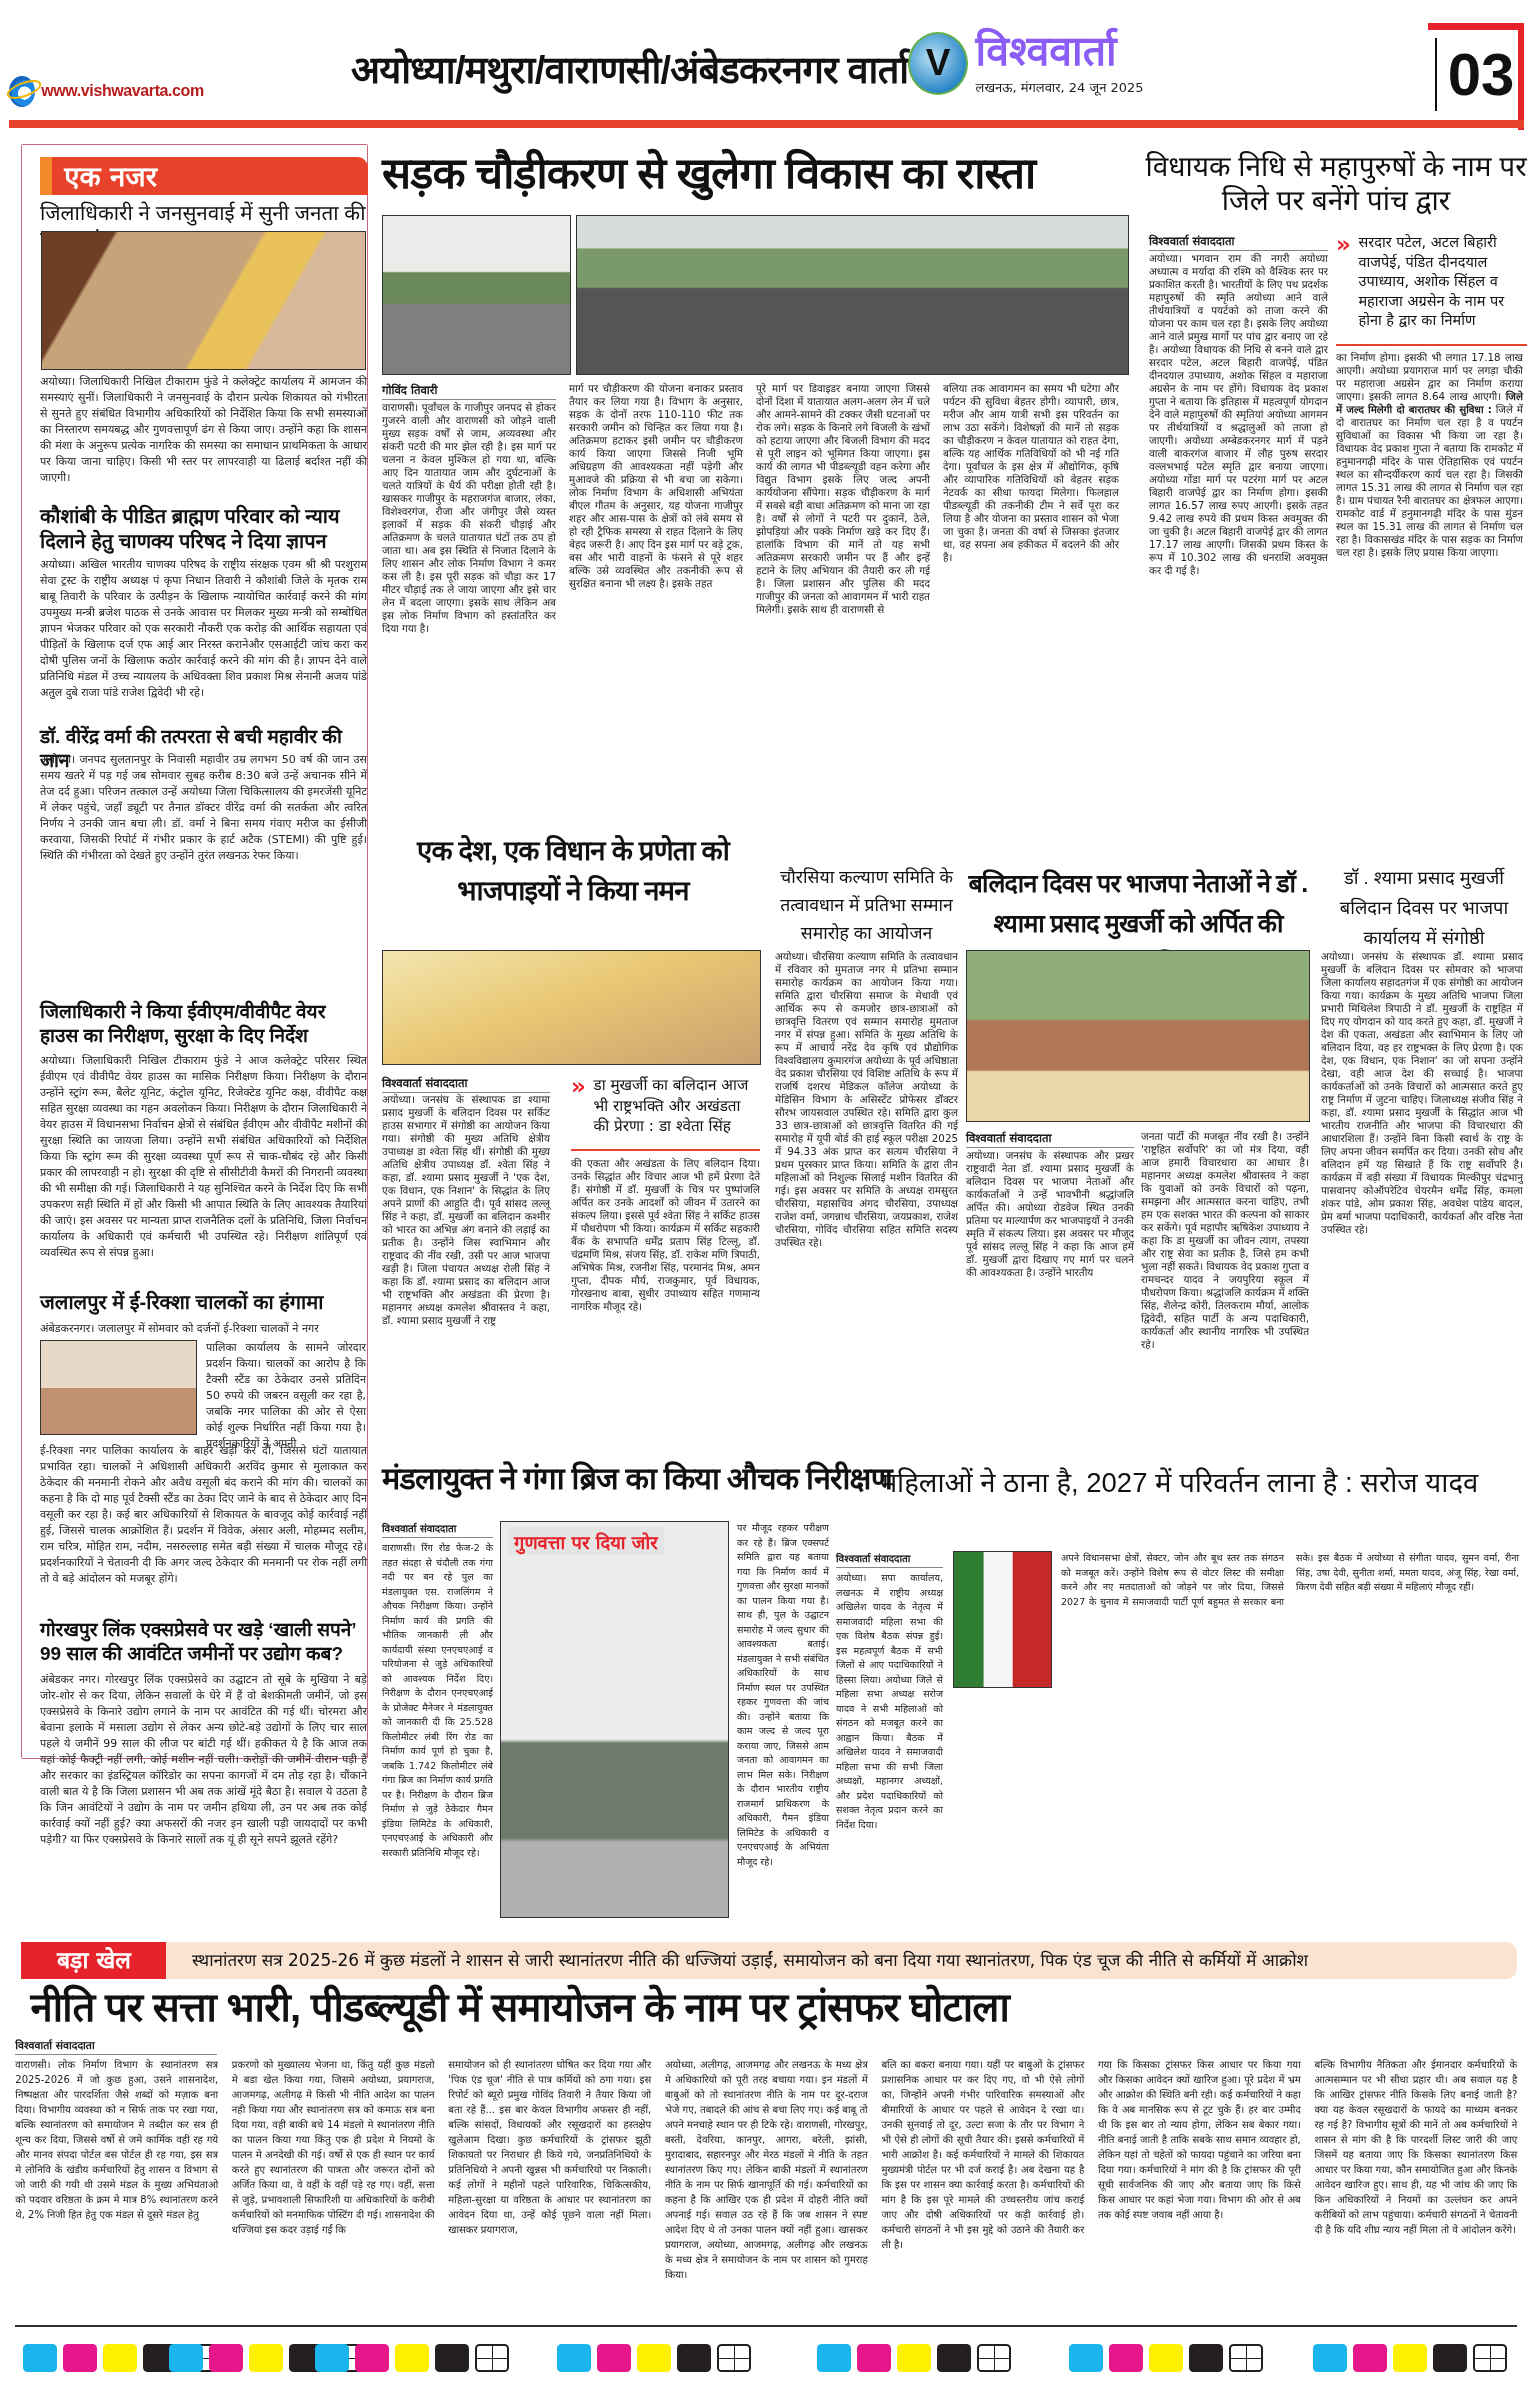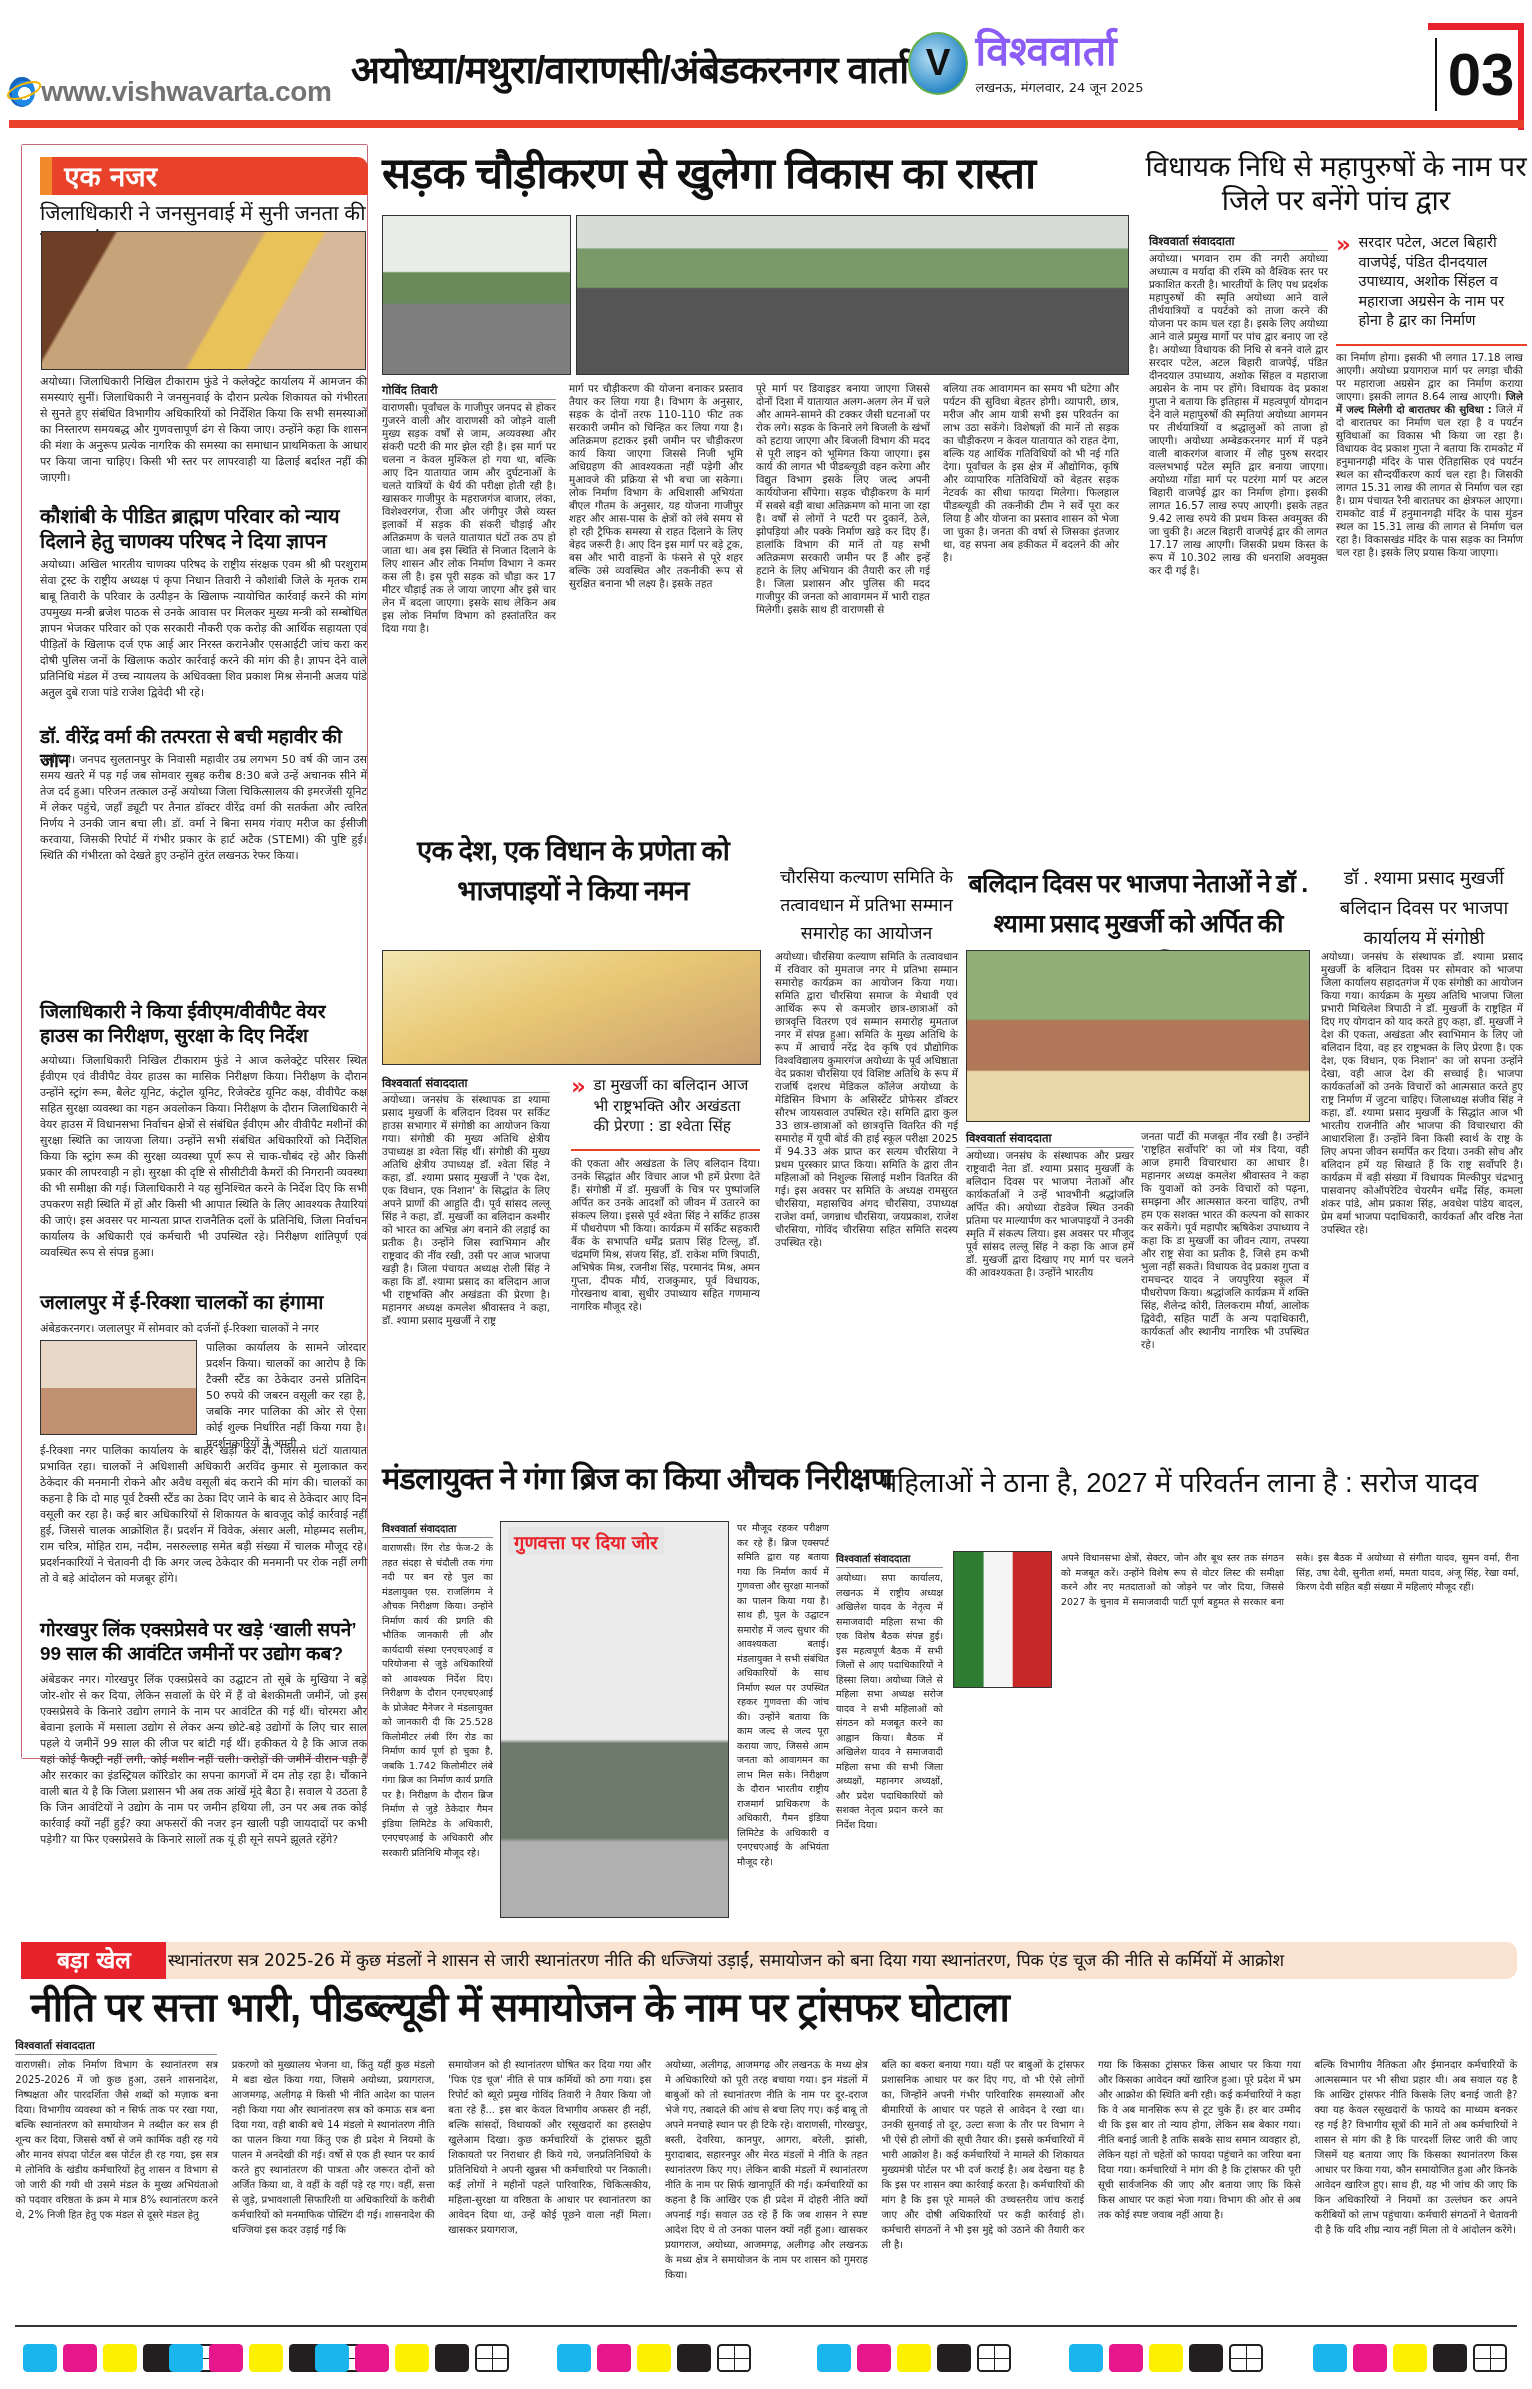--- a/index.html
+++ b/index.html
@@ -1,18 +1,18 @@
 <!DOCTYPE html>
 <html style="font-size:12.2px"><head>
 <meta charset="utf-8">
 <style>
   *{box-sizing:border-box;margin:0;padding:0}
   body{width:1533px;height:2389px;background:#fff;font-family:"DejaVu Sans","Liberation Sans",sans-serif;color:#1a1a1a;position:relative;overflow:hidden}
   .abs{position:absolute}
-  .site-url{left:9.2px;top:76px;display:flex;align-items:center;gap:6.1px;font-family:"Liberation Sans",sans-serif;font-size:28px;color:#737373;font-weight:bold;letter-spacing:-0.4px}
+  .site-url{left:9.2px;top:76px;display:flex;align-items:center;gap:6.1px;font-family:"Liberation Sans",sans-serif;font-size:16px;color:#b91c1c;font-weight:bold;letter-spacing:-0.4px}
   .ie-icon{width:26px;height:30.5px;border-radius:50%;background:radial-gradient(circle at 60% 55%,#fff 0 28%,#1e88e5 29% 55%,#1565c0 56%);position:relative}
   .ie-icon:after{content:"";position:absolute;left:-3.1px;top:6.1px;width:32px;height:10.7px;border:2.3px solid #f5b400;border-radius:50%;transform:rotate(-20deg)}
   .section-title{left:351px;top:42px;font-family:"Liberation Sans",sans-serif;font-weight:bold;font-size:38px;color:#111;letter-spacing:-0.8px}
   .logo{left:908px;top:30.5px;display:flex;align-items:center;gap:7.6px}
   .logo-globe{width:60px;height:63px;border-radius:50%;background:radial-gradient(circle at 40% 40%,#b8e2f5,#2d89c8 70%,#1b5e99);display:flex;align-items:center;justify-content:center;color:#111;font-weight:bold;font-size:37px;font-family:"Liberation Sans",sans-serif;border:2.3px solid #63b04a}
   .logo-name{font-family:"Liberation Sans",sans-serif;font-weight:bold;font-size:41px;color:#8b5cf6;line-height:1}
   .logo-date{font-size:13px;color:#222;margin-top:6.1px}
   .page-num-box{left:1428px;top:23px;width:96px;height:107px;border-top:7.6px solid #e8222a;border-right:6.1px solid #e8222a}
   .page-num{left:1435px;top:38px;font-family:"Liberation Sans",sans-serif;font-size:60px;font-weight:bold;color:#111;border-left:2.3px solid #111;padding-left:10.7px;height:73px;line-height:73px}
   .red-rule{left:9.2px;top:120px;width:1515px;height:7.6px;background:#e8422a}
@@ -34,21 +34,21 @@
   .hl-light{font-family:"Liberation Sans",sans-serif;color:#111;line-height:1.2}
   .byline{font-weight:bold;font-size:11.5px;border-bottom:1.5px solid #888;padding-bottom:1.5px}
   .col-text{font-size:10.3px;line-height:13px;color:#222;text-align:justify}
   .col-text b{font-weight:bold}
   .pull{display:flex;gap:7.6px;align-items:flex-start;font-size:20px;line-height:1.35;color:#111}
   .chev{color:#e8222a;font-size:23px;font-weight:bold;line-height:1}
   .pull-rule{height:3.1px;background:#e8422a}
   .caption-red{color:#e8222a;font-weight:bold;font-size:18.3px;background:#e5e5e5;padding:1.5px 6.1px}
   
   .bada-khel{left:21.4px;top:1942px;width:145px;height:37px;background:#e8222a;color:#fff;font-weight:bold;font-size:23px;text-align:center;line-height:37px}
-  .bada-strip{left:166px;top:1942px;width:1351px;height:37px;background:#fbe3d2;border-radius:0 10.7px 10.7px 0;font-size:17px;line-height:37px;padding-left:2px;color:#111;white-space:nowrap;overflow:hidden}
+  .bada-strip{left:166px;top:1942px;width:1351px;height:37px;background:#fbe3d2;border-radius:0 10.7px 10.7px 0;font-size:17px;line-height:37px;padding-left:26px;color:#111;white-space:nowrap;overflow:hidden}
   .big-hl{left:30.5px;top:1985px;width:1473px;text-align:left;font-size:40px}
   .bottom-cols{left:15.3px;top:2052px;width:1502px;display:grid;grid-template-columns:repeat(7,1fr);gap:13.7px}
   .bottom-cols .col-text{font-size:10px;line-height:15px}
   .bottom-rule{left:15.3px;top:2325px;width:1502px;height:2.3px;background:#333}
   .reg-marks{top:2344px;display:flex;gap:6.1px}
   .sw{width:34px;height:27.5px;border-radius:4.6px}
   .sw-c{background:#19b5ec}.sw-m{background:#e6178a}.sw-y{background:#fdf100}.sw-k{background:#231f20}
   .sw-t{background:#fff;border:2.3px solid #231f20;position:relative}
   .sw-t:before{content:"";position:absolute;left:0;right:0;top:50%;border-top:1.5px solid #231f20}
   .sw-t:after{content:"";position:absolute;top:0;bottom:0;left:50%;border-left:1.5px solid #231f20}

